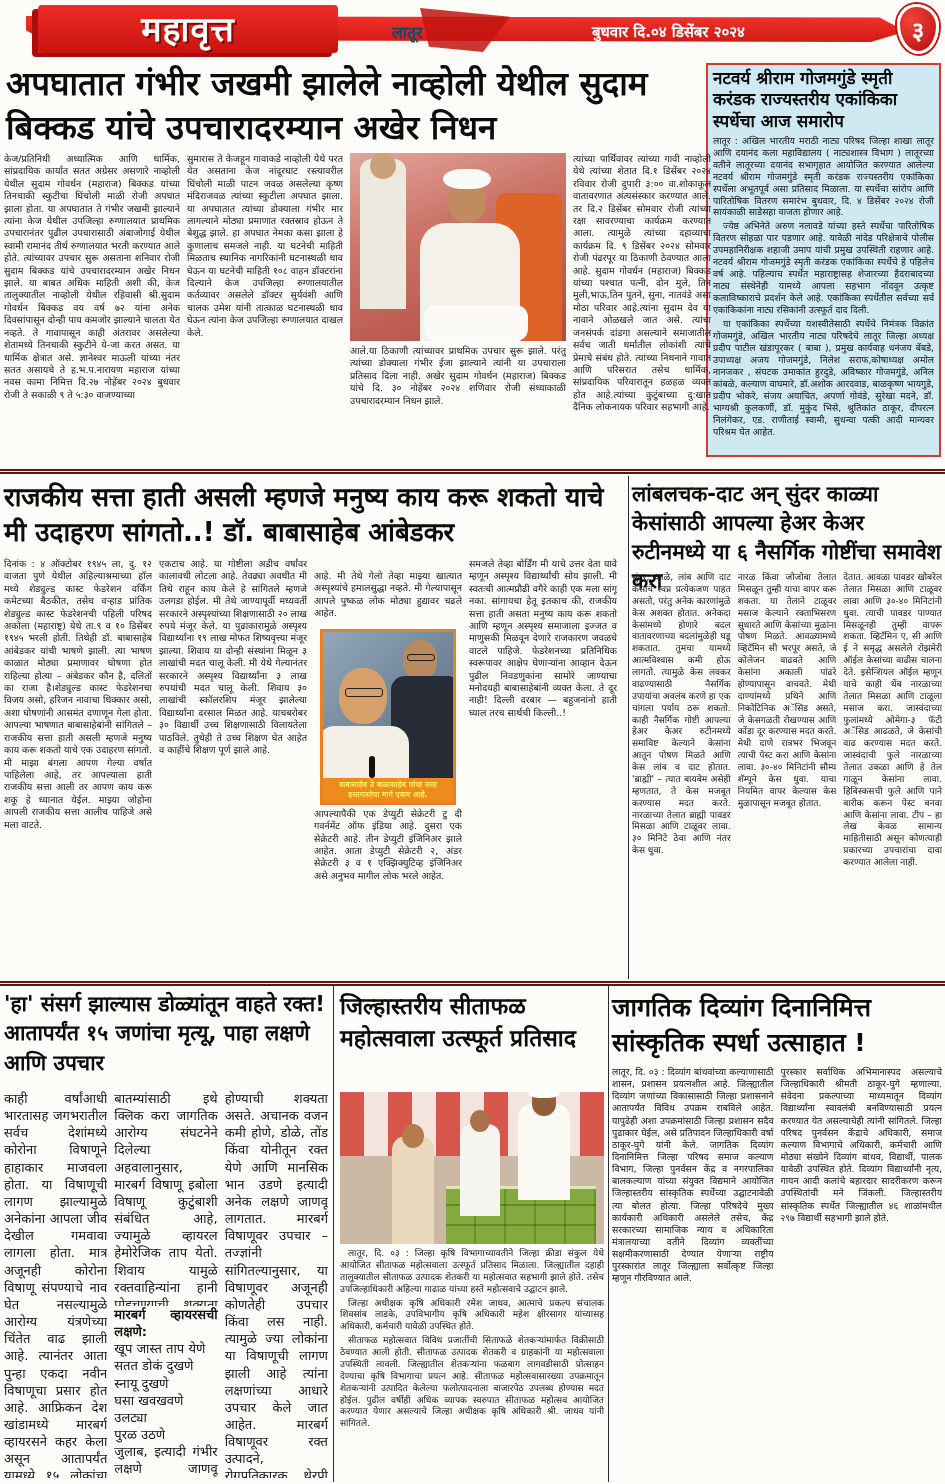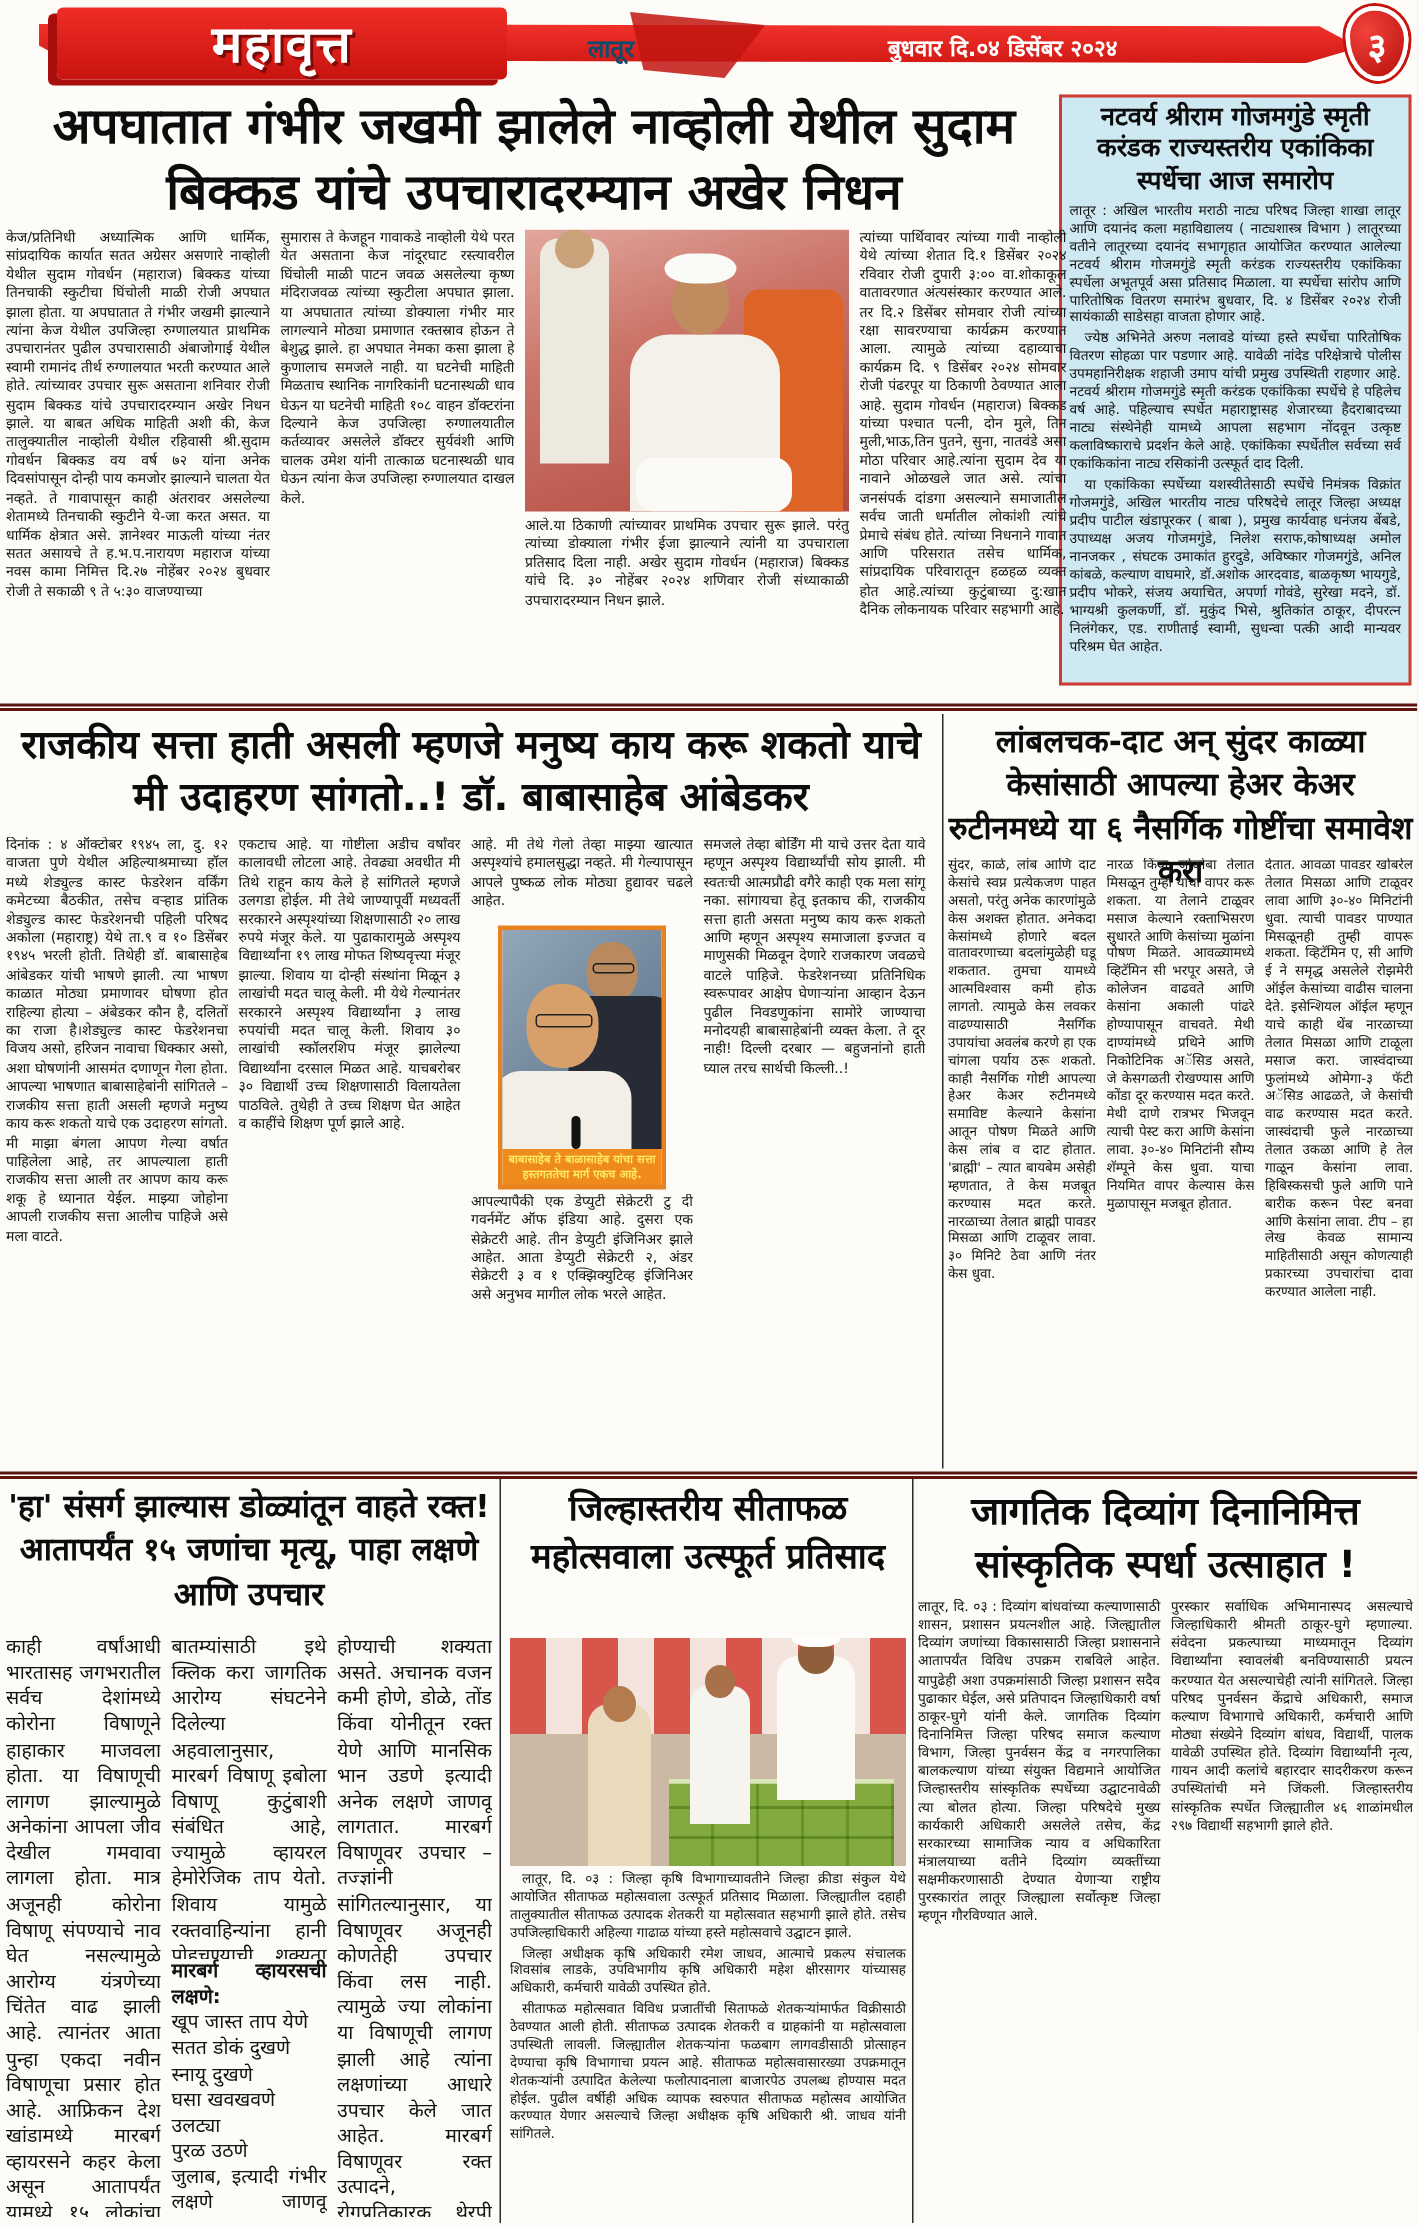--- a/index.html
+++ b/index.html
@@ -22,21 +22,21 @@
   .mast-city { position:absolute; left:392px; top:21px; color:#0c4a6e; font-size:16px; font-weight:bold; }
   .mast-date { position:absolute; left:592px; top:21px; color:#fff; font-size:15px; font-weight:bold; }
   .page-badge { position:absolute; right:6px; top:4px; width:42px; height:50px;
             background:radial-gradient(circle at 30% 30%,#f2423b,#b60f0b);
             border:3px solid #fff; border-radius:46% 54% 48% 52%/40% 44% 56% 60%;
             display:flex; align-items:center; justify-content:center;
             box-shadow:0 0 0 2px #c8130f; }
   .page-badge span { color:#fff; font-size:24px; font-weight:bold; }
 
   
-  .headline { font-weight:bold; text-align:center; color:#0c0c0c; }
+  .headline { font-weight:bold; color:#0c0c0c; }
   .bodytext { font-size:9.4px; line-height:1.32; text-align:justify; overflow:hidden; }
   .cols { display:flex; gap:7px; }
   .cols > div { flex:1 1 0; overflow:hidden; }
 
   
   .lead-headline { position:absolute; left:6px; top:62px; width:700px; font-size:33px; line-height:1.33; }
   .lead-body { position:absolute; left:4px; top:153px; width:700px; height:310px; }
   .lead-body .c0 { flex:0 0 176px; } .lead-body .c1 { flex:0 0 156px; }
   .lead-body .c2 { flex:0 0 216px; } .lead-body .c3 { flex:0 0 138px; }
 
@@ -58,21 +58,21 @@
   .event-box p.indent { text-indent:10px; }
 
   .rule { position:absolute; left:0; width:945px; height:5px;
           border-top:2px solid #5d1413; border-bottom:2px solid #5d1413; }
   .vrule { position:absolute; width:1px; background:#2b2b2b; }
 
   
   .amb-headline { position:absolute; left:4px; top:480px; width:620px; font-size:26px; line-height:1.35; }
   .amb-body { position:absolute; left:4px; top:558px; width:620px; height:418px; }
   .amb-body > div { flex:0 0 148px; }
-  .portrait-wrap { width:112px; margin:3px auto; border:3px solid #e8821e; background:#fff; }
+  .portrait-wrap { width:136px; margin:3px auto; border:3px solid #e8821e; background:#fff; }
   .portrait { position:relative; height:146px; background:linear-gradient(135deg,#93a7bb,#55697f); overflow:hidden; }
   .pt-back-body { position:absolute; right:-8px; top:44px; width:70px; height:110px; background:#262b36; border-radius:14px 14px 0 0; }
   .pt-back-head { position:absolute; right:16px; top:8px; width:34px; height:40px; background:#b98a5e; border-radius:46%; }
   .pt-back-glass { position:absolute; right:18px; top:22px; width:28px; height:7px; border:1.5px solid #1c1c1c; border-radius:3px; }
   .pt-front-body { position:absolute; left:-6px; bottom:0; width:92px; height:52px; background:#f3efe7; border-radius:18px 18px 0 0; }
   .pt-front-head { position:absolute; left:16px; top:36px; width:48px; height:56px; background:#d7a06b; border-radius:46%; }
   .pt-front-glass { position:absolute; left:22px; top:56px; width:38px; height:9px; border:1.5px solid #222; border-radius:3px; }
   .pt-mic { position:absolute; left:46px; bottom:0; width:6px; height:22px; background:#111; border-radius:3px; }
   .pt-caption { background:#ef8b1c; color:#ffe95c; font-size:7.6px; font-weight:bold;
                 text-align:center; line-height:1.3; padding:2px 1px; }
@@ -156,21 +156,21 @@
     <div class="c3 bodytext">त्यांच्या पार्थिवावर त्यांच्या गावी नाव्होली येथे त्यांच्या शेतात दि.१ डिसेंबर २०२४ रविवार रोजी दुपारी ३:०० वा.शोकाकूल वातावरणात अंत्यसंस्कार करण्यात आले. तर दि.२ डिसेंबर सोमवार रोजी त्यांच्या रक्षा सावरण्याचा कार्यक्रम करण्यात आला. त्यामुळे त्यांच्या दहाव्याचा कार्यक्रम दि. ९ डिसेंबर २०२४ सोमवार रोजी पंढरपूर या ठिकाणी ठेवण्यात आला आहे. सुदाम गोवर्धन (महाराज) बिक्कड यांच्या पश्चात पत्नी, दोन मुले, तिन मुली,भाऊ,तिन पुतने, सुना, नातवंडे असा मोठा परिवार आहे.त्यांना सुदाम देव या नावाने ओळखले जात असे. त्यांचा जनसंपर्क दांडगा असल्याने समाजातील सर्वच जाती धर्मातील लोकांशी त्यांचे प्रेमाचे संबंध होते. त्यांच्या निधनाने गावात आणि परिसरात तसेच धार्मिक, सांप्रदायिक परिवारातून हळहळ व्यक्त होत आहे.त्यांच्या कुटुंबाच्या दु:खात दैनिक लोकनायक परिवार सहभागी आहे.</div>
   </div>
 
   <div class="rule" style="top:469px;"></div>
 
   <h2 class="headline amb-headline">राजकीय सत्ता हाती असली म्हणजे मनुष्य काय करू शकतो याचे मी उदाहरण सांगतो..!  डॉ. बाबासाहेब आंबेडकर</h2>
   <div class="amb-body cols">
     <div class="bodytext">दिनांक : ४ ऑक्टोबर १९४५ ला, दु. १२ वाजता पुणे येथील अहिल्याश्रमाच्या हॉल मध्ये शेड्युल्ड कास्ट फेडरेशन वर्किंग कमेटच्या बैठकीत, तसेच वऱ्हाड प्रांतिक शेड्युल्ड कास्ट फेडरेशनची पहिली परिषद अकोला (महाराष्ट्र) येथे ता.९ व १० डिसेंबर १९४५ भरली होती. तिथेही डॉ. बाबासाहेब आंबेडकर यांची भाषणे झाली. त्या भाषण काळात मोठ्या प्रमाणावर घोषणा होत राहिल्या होत्या – अंबेडकर कौन है, दलितों का राजा है।शेड्युल्ड कास्ट फेडरेशनचा विजय असो, हरिजन नावाचा धिक्कार असो, अशा घोषणांनी आसमंत दणाणून गेला होता. आपल्या भाषणात बाबासाहेबांनी सांगितले – राजकीय सत्ता हाती असली म्हणजे मनुष्य काय करू शकतो याचे एक उदाहरण सांगतो. मी माझा बंगला आपण गेल्या वर्षात पाहिलेला आहे, तर आपल्याला हाती राजकीय सत्ता आली तर आपण काय करू शकू हे ध्यानात येईल. माझ्या जोहोना आपली राजकीय सत्ता आलीच पाहिजे असे मला वाटते.</div>
     <div class="bodytext">एकटाच आहे. या गोष्टीला अडीच वर्षांवर कालावधी लोटला आहे. तेवढ्या अवधीत मी तिथे राहून काय केले हे सांगितले म्हणजे उलगडा होईल. मी तेथे जाण्यापूर्वी मध्यवर्ती सरकारने अस्पृश्यांच्या शिक्षणासाठी २० लाख रुपये मंजूर केले. या पुढाकारामुळे अस्पृश्य विद्यार्थ्यांना १९ लाख मोफत शिष्यवृत्त्या मंजूर झाल्या. शिवाय या दोन्ही संस्थांना मिळून ३ लाखांची मदत चालू केली. मी येथे गेल्यानंतर सरकारने अस्पृश्य विद्यार्थ्यांना ३ लाख रुपयांची मदत चालू केली. शिवाय ३० लाखांची स्कॉलरशिप मंजूर झालेल्या विद्यार्थ्यांना दरसाल मिळत आहे. याचबरोबर ३० विद्यार्थी उच्च शिक्षणासाठी विलायतेला पाठविले. तुथेही ते उच्च शिक्षण घेत आहेत व काहींचे शिक्षण पूर्ण झाले आहे.</div>
     <div>
-      <div class="bodytext" style="height:56px;">आहे. मी तेथे गेलो तेव्हा माझ्या खात्यात अस्पृश्यांचे हमालसुद्धा नव्हते. मी गेल्यापासून आपले पुष्कळ लोक मोठ्या हुद्यावर चढले आहेत.</div>
+      <div class="bodytext" style="height:56px;margin-top:12px;">आहे. मी तेथे गेलो तेव्हा माझ्या खात्यात अस्पृश्यांचे हमालसुद्धा नव्हते. मी गेल्यापासून आपले पुष्कळ लोक मोठ्या हुद्यावर चढले आहेत.</div>
       <figure class="portrait-wrap">
         <div class="portrait">
           <div class="pt-back-head"></div>
           <div class="pt-back-glass"></div>
           <div class="pt-back-body"></div>
           <div class="pt-front-head"></div>
           <div class="pt-front-glass"></div>
           <div class="pt-front-body"></div>
           <div class="pt-mic"></div>
         </div>

